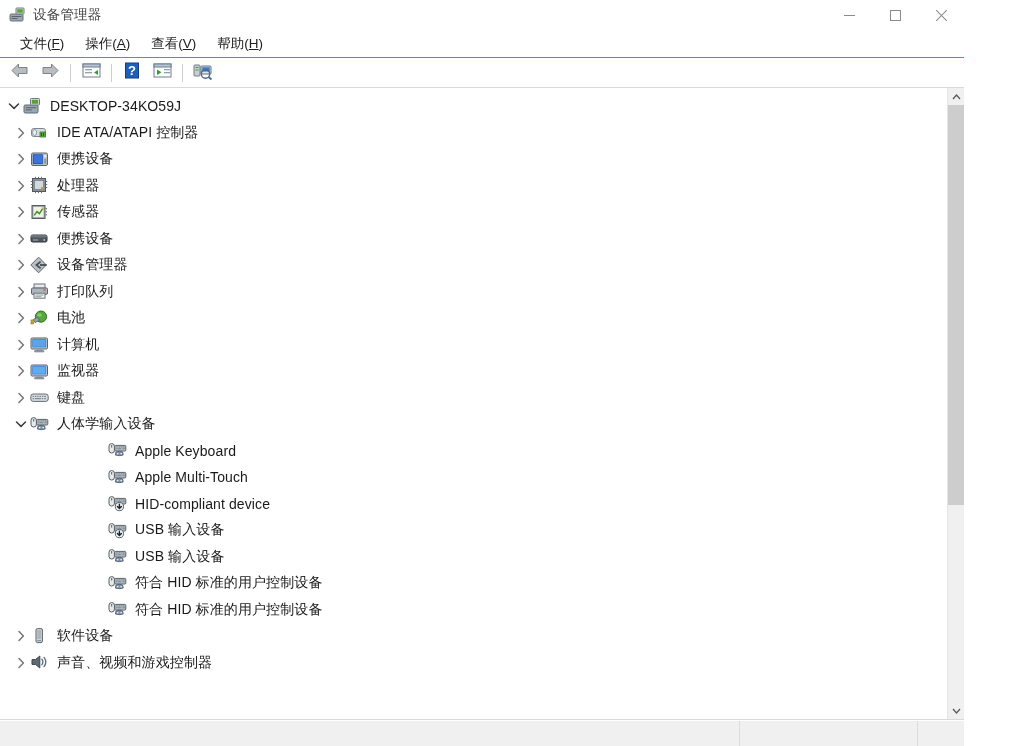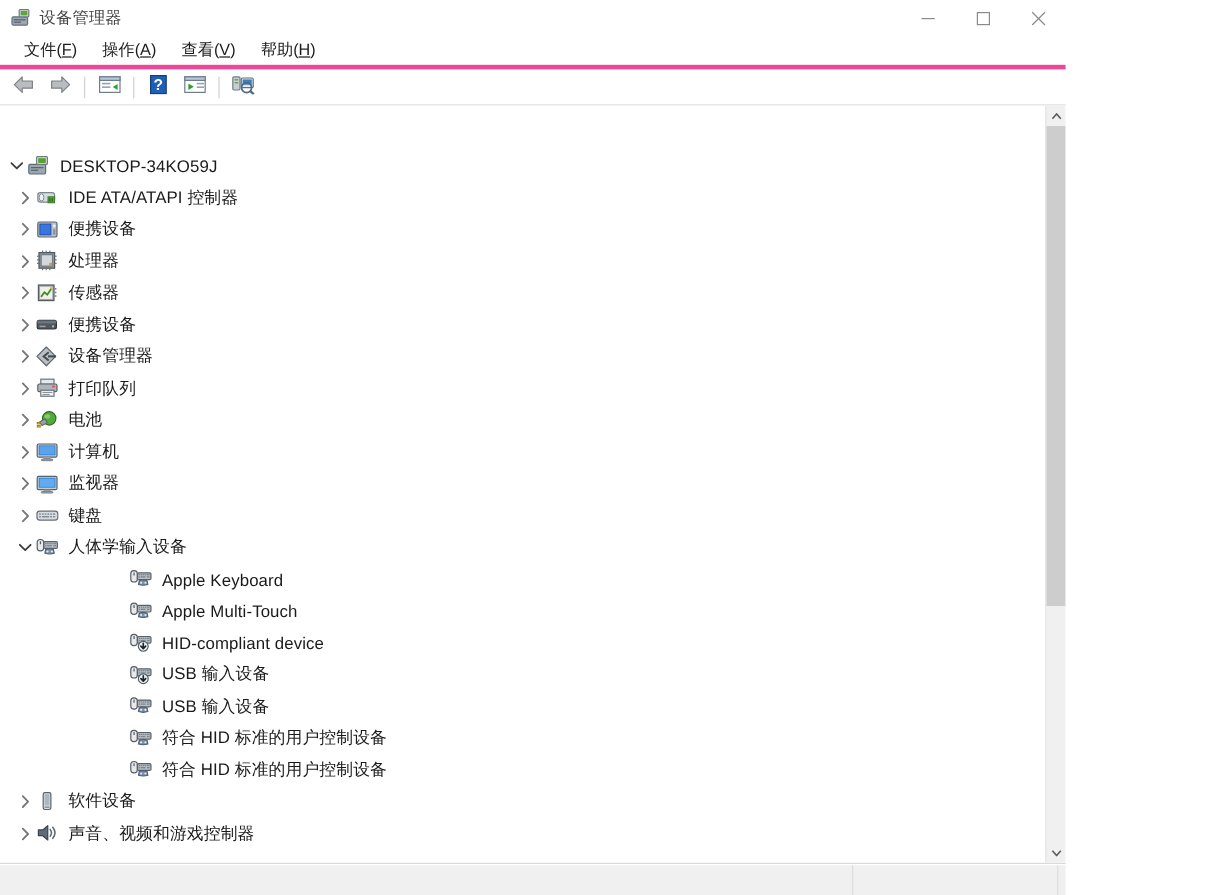--- a/index.html
+++ b/index.html
@@ -5,21 +5,21 @@
   * { box-sizing: border-box; }
   html, body {
     margin: 0; padding: 0;
     width: 1024px; height: 746px;
     background: #ffffff;
     font-family: "Liberation Sans", "DejaVu Sans", sans-serif;
     overflow: hidden;
   }
   .window {
     position: relative;
-    width: 888px; height: 746px;
+    width: 964px; height: 746px;
     background: #ffffff;
     display: flex; flex-direction: column;
   }
 
   
   .titlebar {
     height: 30px; flex: 0 0 30px;
     display: flex; align-items: center;
     background: #ffffff;
     position: relative;
@@ -45,21 +45,21 @@
   }
   .wb-close:before { transform: rotate(45deg); }
   .wb-close:after  { transform: rotate(-45deg); }
 
   
   .menubar {
     height: 28px; flex: 0 0 28px;
     display: flex; align-items: center;
     padding-left: 10px;
     background: #ffffff;
-    border-bottom: 4px solid #ec4899;
+    border-bottom: 1px solid #ec4899;
   }
   .menu-item {
     font-size: 13.5px; color: #1c1c1c;
     padding: 3px 11px 3px 10px;
     cursor: default; white-space: nowrap;
   }
   .menu-item u { text-decoration: underline; }
 
   
   .toolbar {
@@ -104,21 +104,21 @@
   .chev svg { display: block; }
   .row-icon {
     width: 19px; height: 19px; flex: 0 0 19px;
     margin-right: 8px;
     position: relative;
   }
   .row-label {
     font-size: 14px; color: #1a1a1a; letter-spacing: .1px;
   }
   
-  .lvl0 { padding-left: 5px; margin-top: 32px; }
+  .lvl0 { padding-left: 5px; }
   .lvl1 { padding-left: 12px; }
   .lvl2 { padding-left: 108px; }
 
   
   .vscroll {
     flex: 0 0 17px; width: 17px;
     background: #f0f0f0;
     border-left: 1px solid #e4e4e4;
     display: flex; flex-direction: column;
     position: relative;

